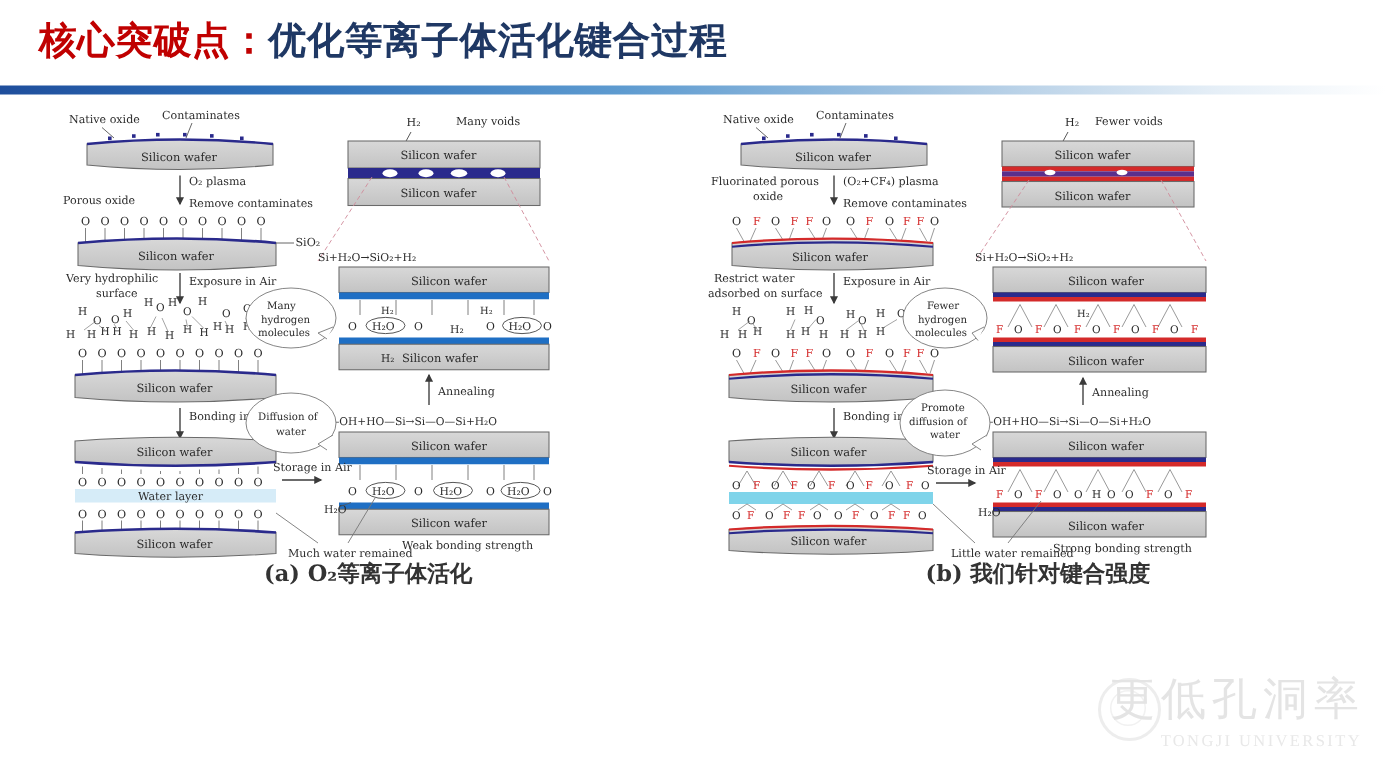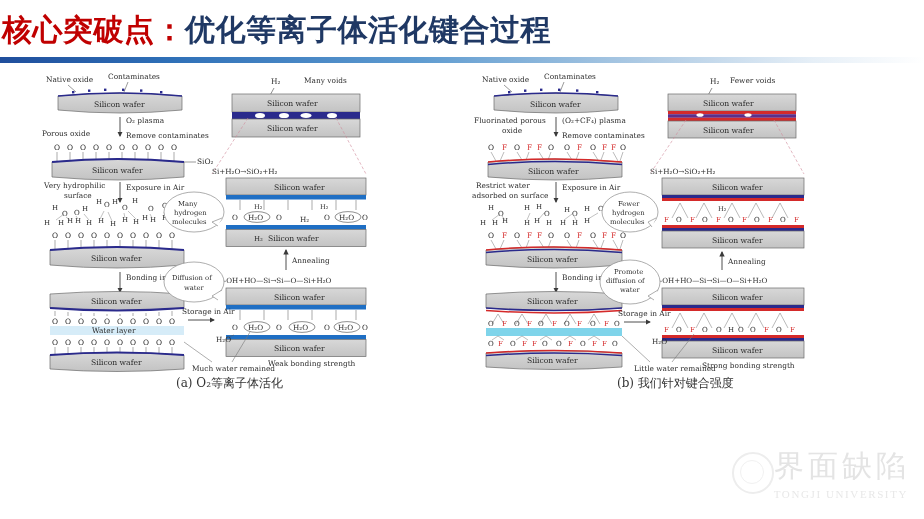--- a/index.html
+++ b/index.html
@@ -16,23 +16,23 @@
   }
   .slide {
     position: absolute;
     inset: 0;
     background: #ffffff;
   }
 
   
   .slide-title {
     position: absolute;
-    left: 2px;
+    left: 26px;
     top: 10px;
-    font-size: 30px;
+    font-size: 25px;
     font-weight: bold;
     letter-spacing: 0.5px;
     white-space: nowrap;
     font-family: Liberation Sans, sans-serif;
   }
   .title-red { color: #C00000; }
   .title-blue { color: #1F3864; }
 
   .title-rule {
     position: absolute;
@@ -57,24 +57,25 @@
     width: 420px;
     height: 322px;
   }
   .panel-a { left: 0px; }
   .panel-b { left: 436px; }
 
   .panel-caption {
     position: absolute;
     bottom: 0px;
     left: 140px;
-    font-size: 12px;
+    font-size: 15px;
     color: #333333;
     font-family: "DejaVu Serif", "Liberation Serif", serif;
     white-space: nowrap;
+    font-weight: bold;
   }
   .panel-b .panel-caption { left: 145px; }
 
   .svgwrap { position: absolute; left: 0; top: 0; }
 
   
   .bullet {
     position: absolute;
     left: 48px;
     font-weight: bold;
@@ -718,16 +719,16 @@
           <line x1="222" y1="264" x2="200" y2="292" stroke="#777" stroke-width="0.6"></line>
           <text x="230" y="298">Strong bonding strength</text>
         </g>
       </svg>
       <div class="panel-caption">(b) 我们针对键合强度</div>
     </div>
   </div>
 
 
   <div class="logo-seal"></div>
-  <div class="logo-cn">界面缺陷</div>
+  <div class="logo-cn">更低孔洞率</div>
   <div class="logo-en">TONGJI UNIVERSITY</div>
 
 </div>
 
 </body></html>

